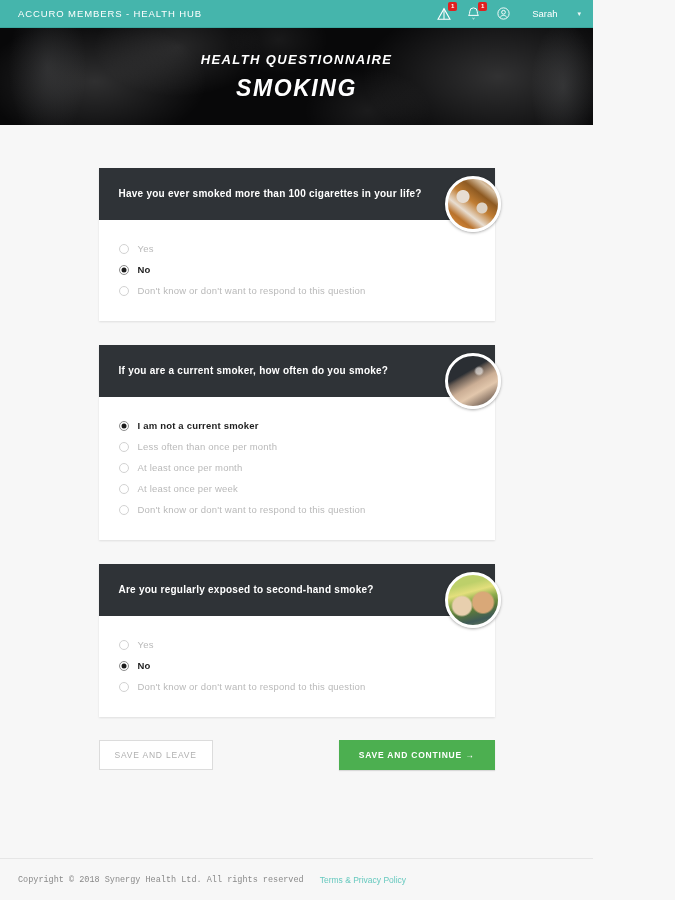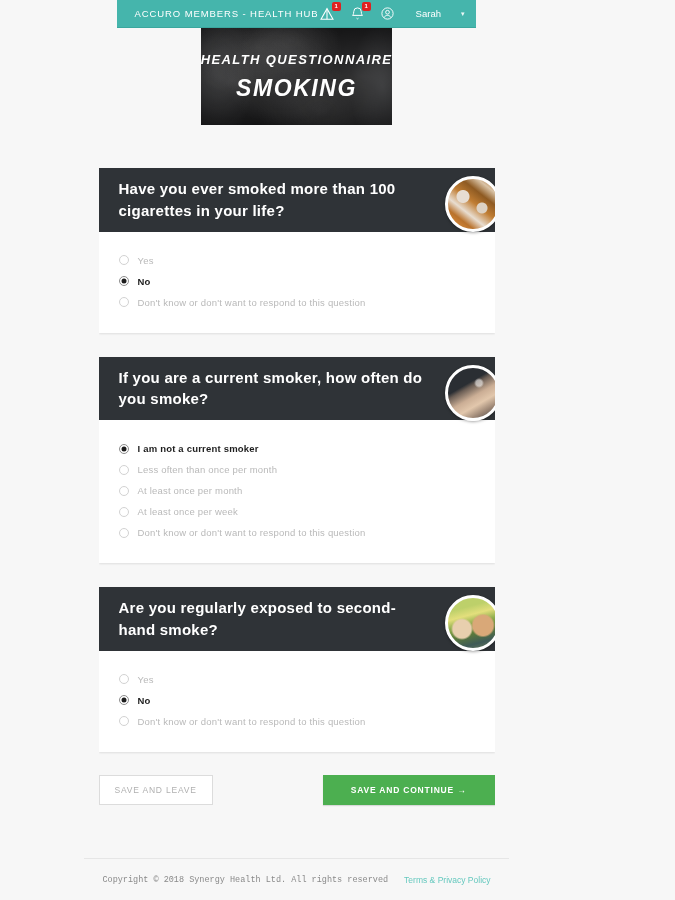--- a/index.html
+++ b/index.html
@@ -12,21 +12,20 @@
     background: #f7f7f7;
   }
 
   .page {
     position: relative;
     width: 593px;
     height: 900px;
     display: flex;
     flex-direction: column;
     background: #f7f7f7;
-    align-items: center;
   }
 
   
   .topnav {
     height: 28px;
     background: #45b5ac;
     display: flex;
     align-items: center;
     justify-content: space-between;
     padding: 0 12px 0 18px;
@@ -146,21 +145,21 @@
   .card-head {
     background: #2f3337;
     min-height: 52px;
     display: flex;
     align-items: center;
     padding: 10px 68px 10px 20px;
     position: relative;
   }
   .card-head h3 {
     color: #ffffff;
-    font-size: 15px;
+    font-size: 10px;
     font-weight: bold;
     line-height: 1.45;
     letter-spacing: .25px;
   }
   .thumb {
     position: absolute;
     right: -6px;
     top: 8px;
     width: 56px;
     height: 56px;
@@ -247,21 +246,21 @@
     cursor: pointer;
     font-family: "Liberation Sans", sans-serif;
   }
   .btn-continue {
     background: #4caf50;
     border: none;
     color: #ffffff;
     font-size: 8.5px;
     font-weight: bold;
     letter-spacing: .8px;
-    padding: 10px 28px;
+    padding: 10px 20px;
     cursor: pointer;
     font-family: "Liberation Sans", sans-serif;
     box-shadow: 0 1px 1px rgba(0,0,0,.12);
   }
 
   
   .footer {
     flex: 0 0 42px;
     border-top: 1px solid #e6e6e6;
     background: #f7f7f7;

